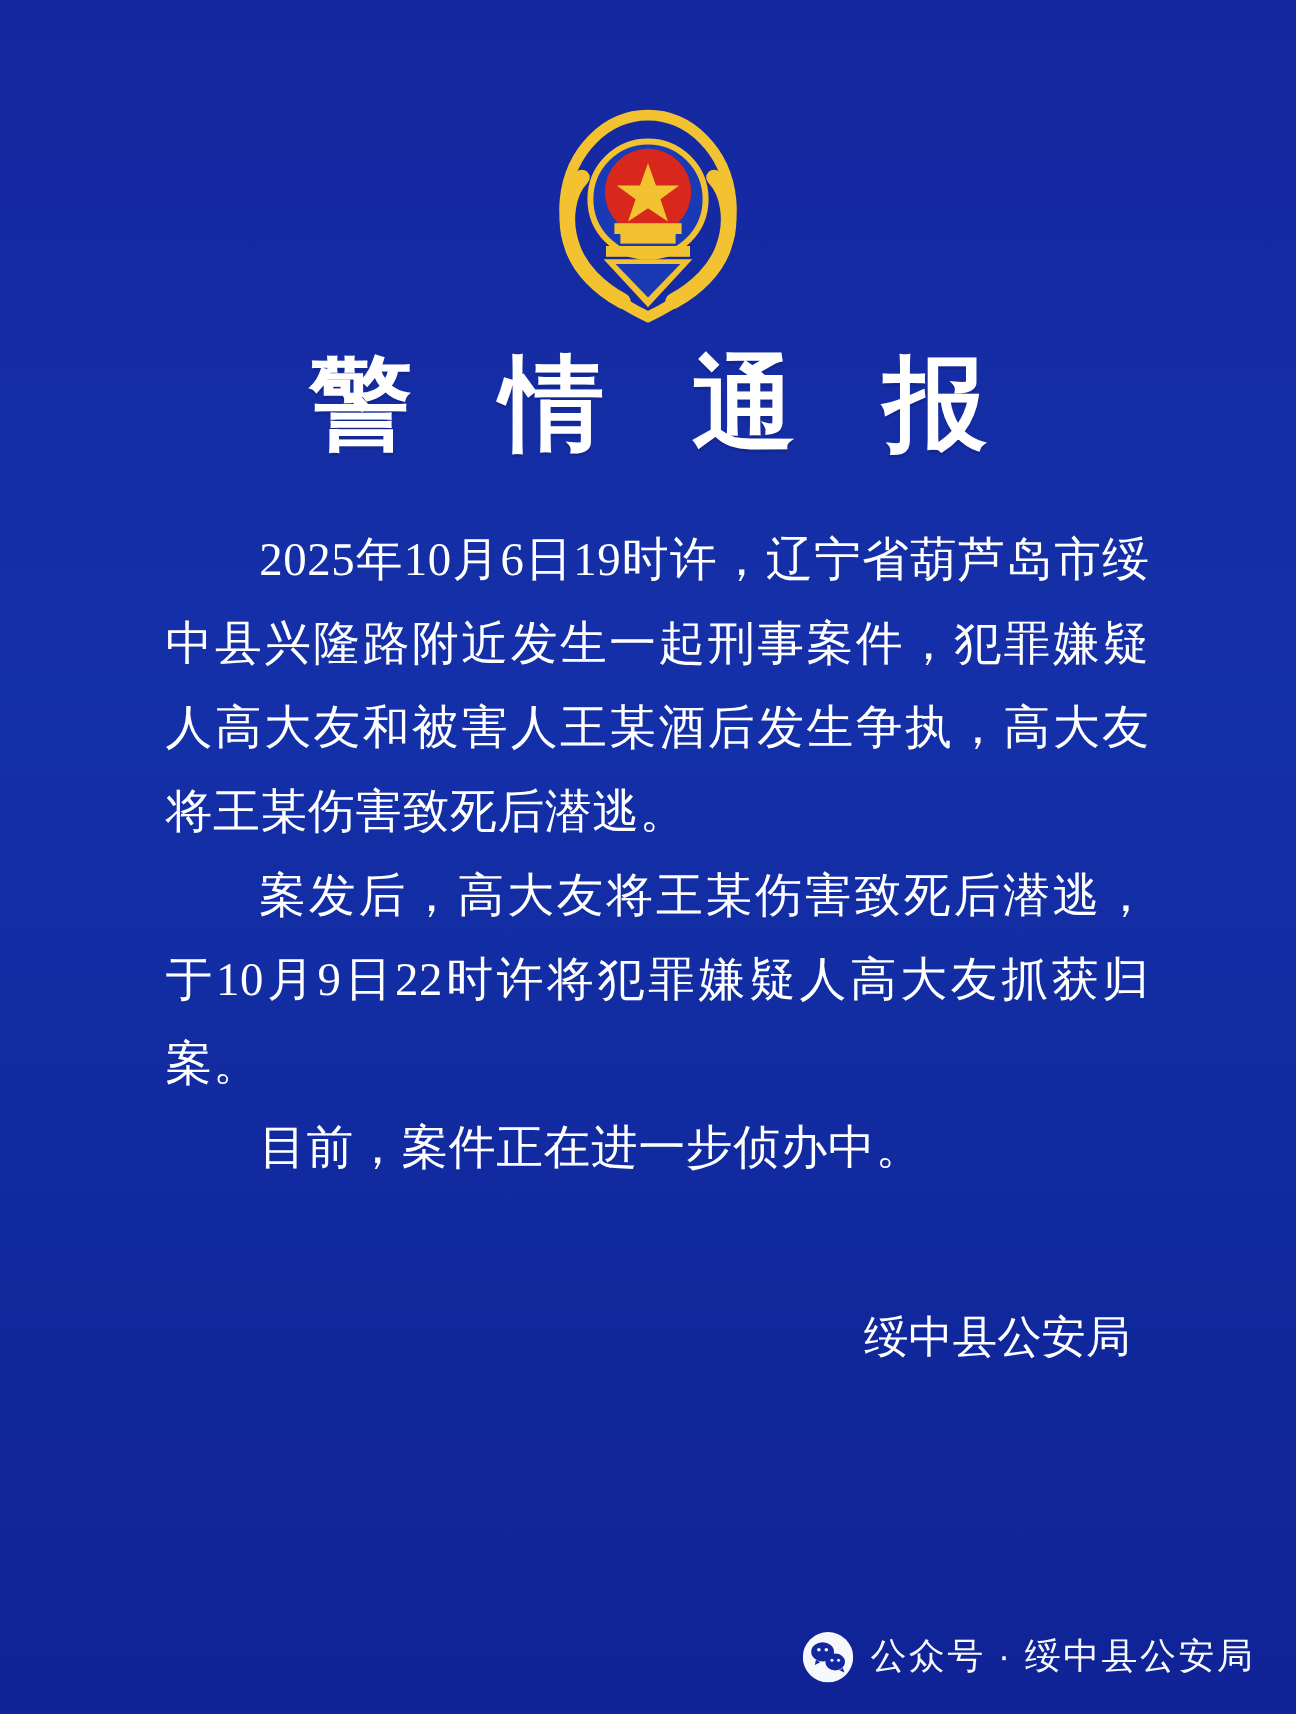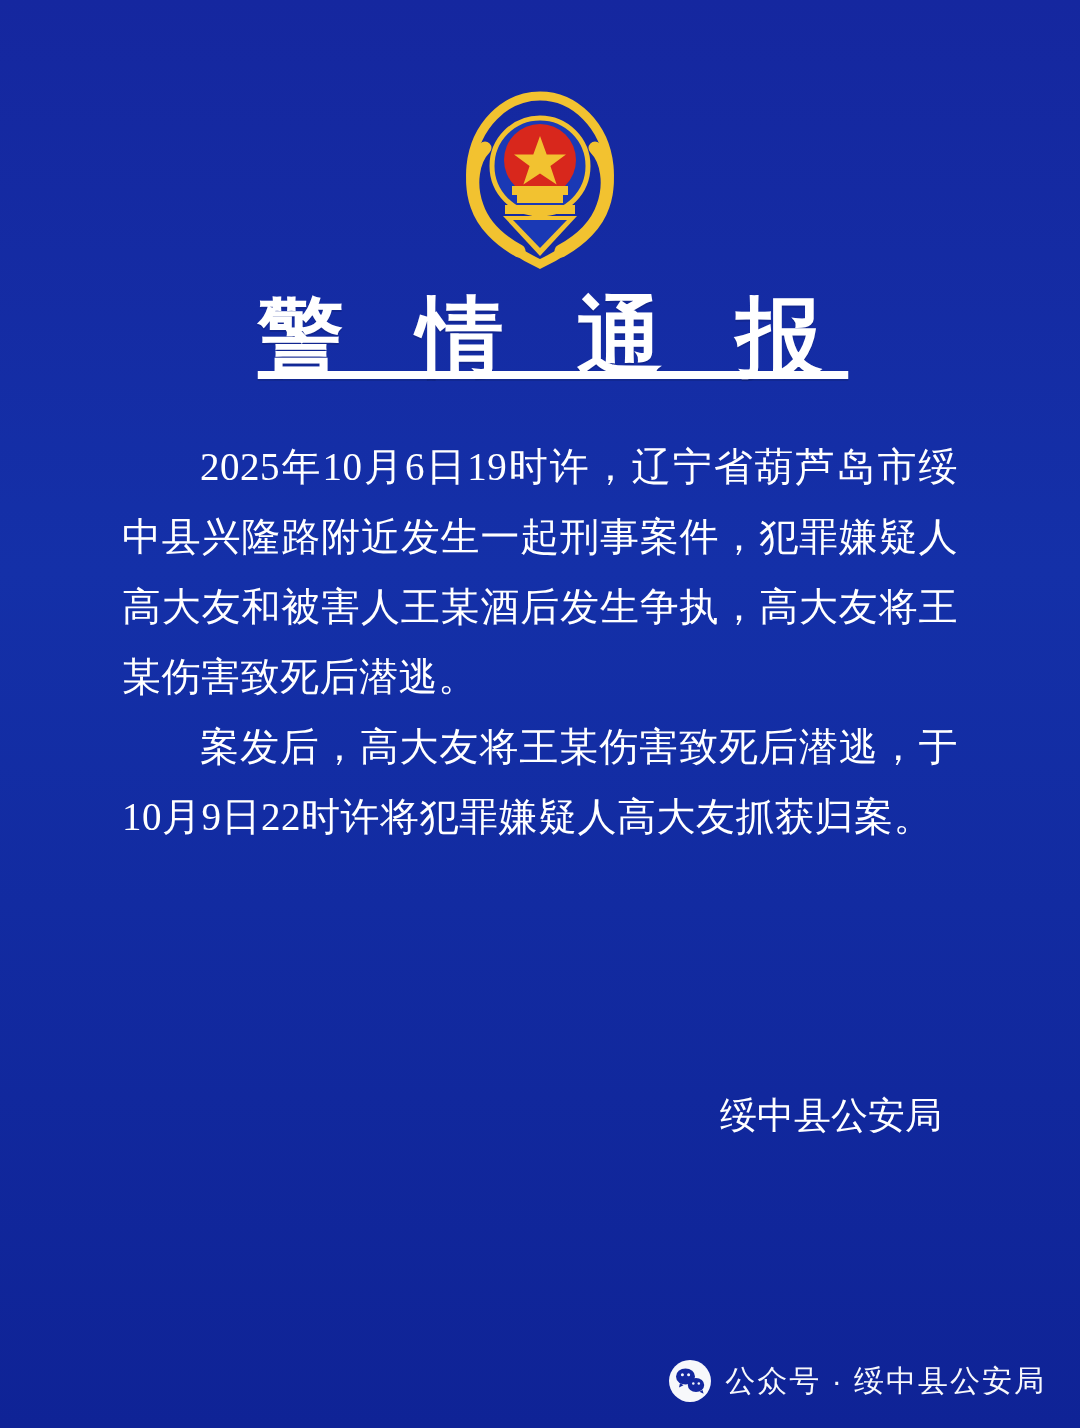--- a/index.html
+++ b/index.html
@@ -47,57 +47,56 @@
     width: 100%;
     text-align: center;
     font-size: 86px;
     line-height: 1.05;
     font-weight: 700;
     letter-spacing: 26px;
     text-indent: 26px;
     color: #ffffff;
     font-family: "Liberation Serif", "DejaVu Serif", serif;
     text-shadow: 0 2px 0 rgba(0,0,0,0.12);
-    text-decoration: underline;
   }
 
   
   .body-text {
     position: absolute;
     top: 432px;
     left: 122px;
     width: 836px;
     font-size: 39px;
     line-height: 70px;
     letter-spacing: 0.5px;
     text-align: justify;
     text-align-last: left;
   }
   .body-text p {
-    margin: 0 0 0 0;
+    margin: 0 0 0 16px;
     text-indent: 2em;
   }
 
   
   .signature {
     position: absolute;
     top: 1085px;
     right: 138px;
     font-size: 37px;
     line-height: 62px;
   }
   .signature div { white-space: nowrap; }
 
   
   .footer {
     position: absolute;
     bottom: 26px;
     right: 34px;
     display: flex;
-    align-items: flex-end;
+    align-items: flex-start;
     gap: 14px;
     font-size: 30px;
     color: #ffffff;
     opacity: 0.97;
     font-family: "Liberation Sans", sans-serif;
   }
   .wechat-icon {
     width: 42px;
     height: 42px;
     flex: 0 0 42px;
@@ -134,20 +133,21 @@
         <path d="M68 132 L122 132 L95 160 Z" fill="#1a39b5"></path>
       </svg>
     </div>
   </div>
 
   <div class="title">警 情 通 报</div>
 
   <div class="body-text">
     <p>2025年10月6日19时许，辽宁省葫芦岛市绥中县兴隆路附近发生一起刑事案件，犯罪嫌疑人高大友和被害人王某酒后发生争执，高大友将王某伤害致死后潜逃。</p>
     <p>案发后，高大友将王某伤害致死后潜逃，于10月9日22时许将犯罪嫌疑人高大友抓获归案。</p>
+    <p>目前，案件正在进一步侦办中。</p>
   </div>
 
   <div class="signature">
     <div>绥中县公安局</div>
   </div>
 
   <div class="footer">
     <span class="wechat-icon">
       <svg viewBox="0 0 42 42" width="42" height="42" xmlns="http://www.w3.org/2000/svg">
         <circle cx="21" cy="21" r="21" fill="#ffffff"></circle>

